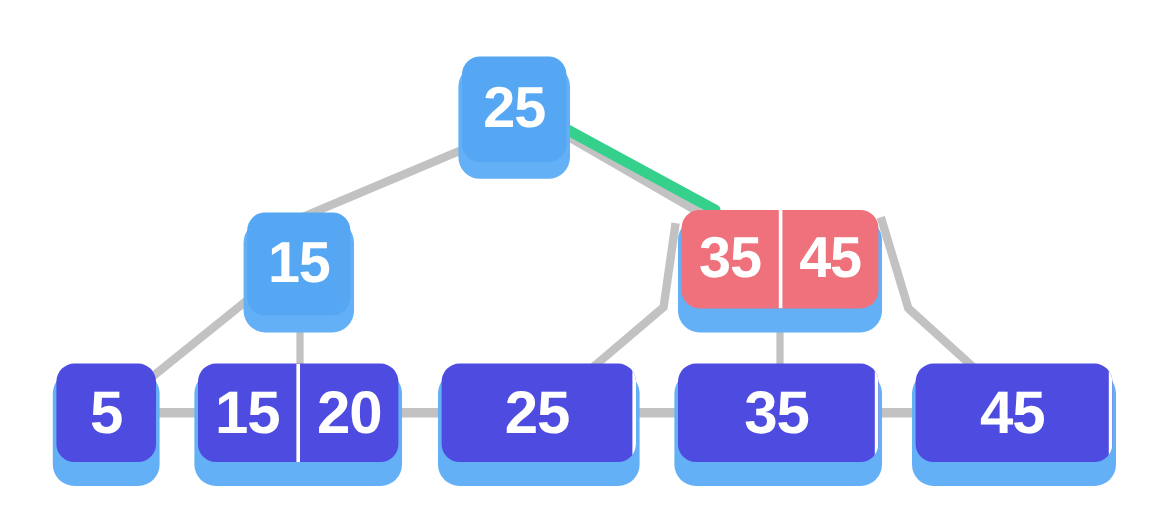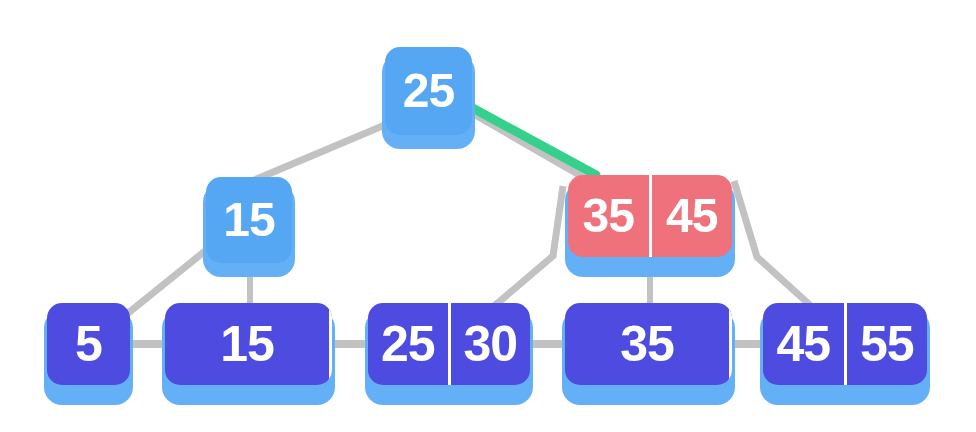--- a/index.html
+++ b/index.html
@@ -85,42 +85,41 @@
     <div class="body indigo">
       <span class="key">5</span>
     </div>
   </div>
 
   <div class="node leaf" style="left:165px;top:303px;width:167px;height:82px;">
     <div class="underlay"></div>
     <div class="body indigo">
       <span class="key">15</span>
       <span class="divider"></span>
+      <span class="key">20</span>
     </div>
   </div>
 
   <div class="node leaf" style="left:368px;top:303px;width:162px;height:82px;">
     <div class="underlay"></div>
     <div class="body indigo">
       <span class="key">25</span>
       <span class="divider"></span>
-      <span class="key">30</span>
     </div>
   </div>
 
   <div class="node leaf" style="left:565px;top:303px;width:167px;height:82px;">
     <div class="underlay"></div>
     <div class="body indigo">
       <span class="key">35</span>
       <span class="divider"></span>
     </div>
   </div>
 
   <div class="node leaf" style="left:763px;top:303px;width:164px;height:82px;">
     <div class="underlay"></div>
     <div class="body indigo">
       <span class="key">45</span>
       <span class="divider"></span>
-      <span class="key">55</span>
     </div>
   </div>
 
 </div>
 
 </body></html>

